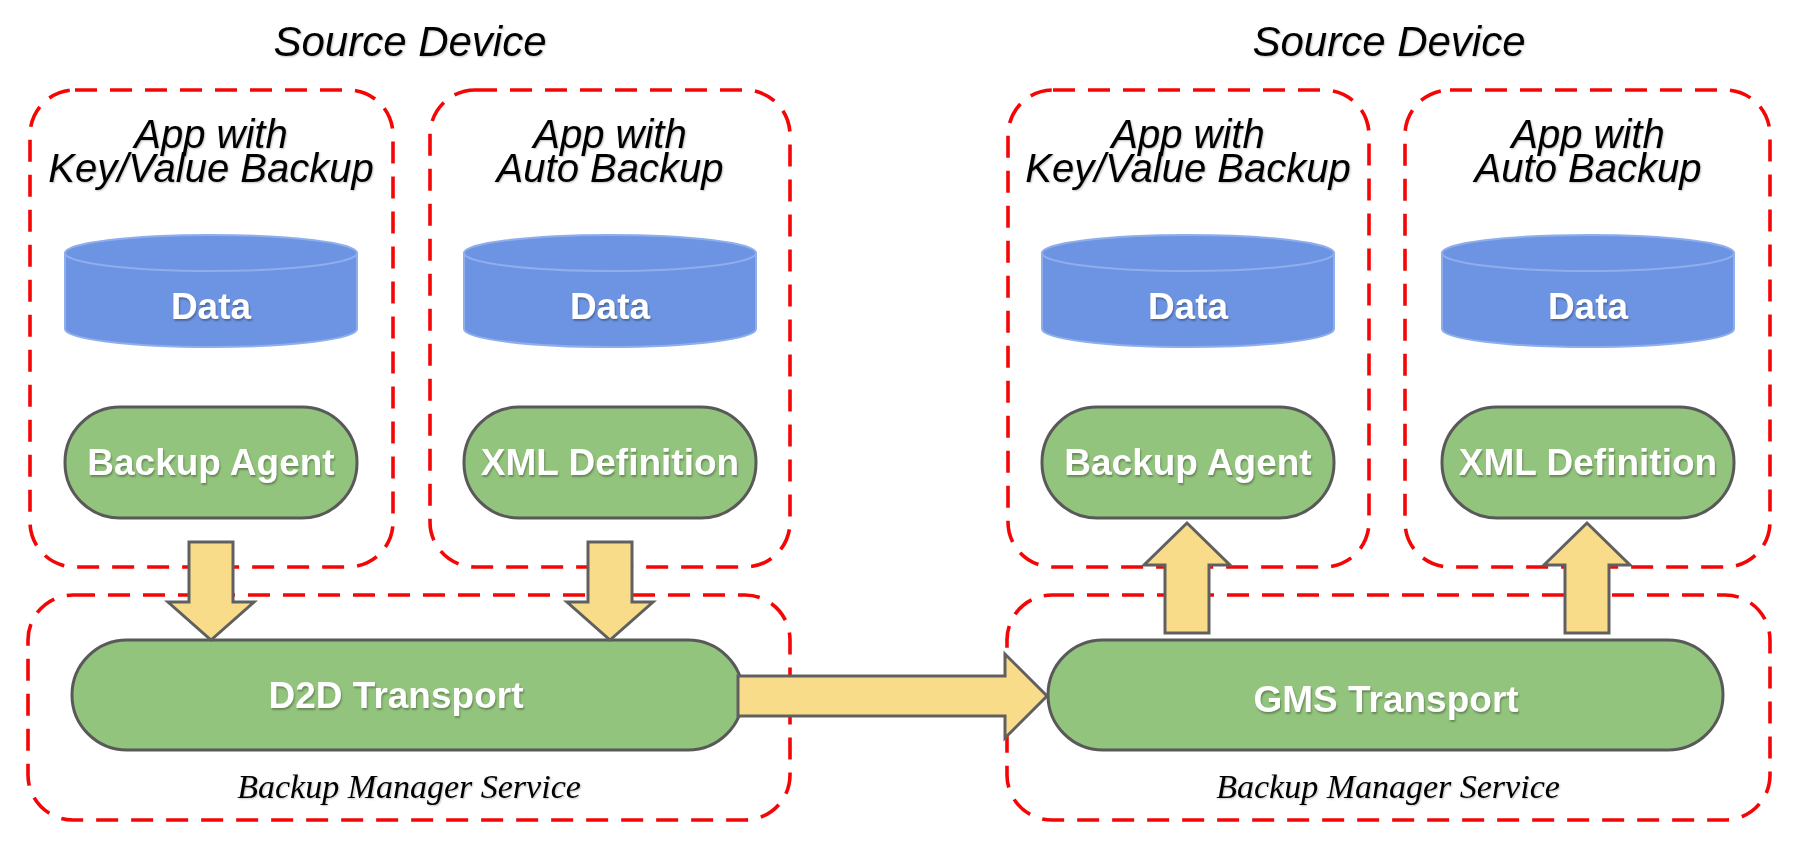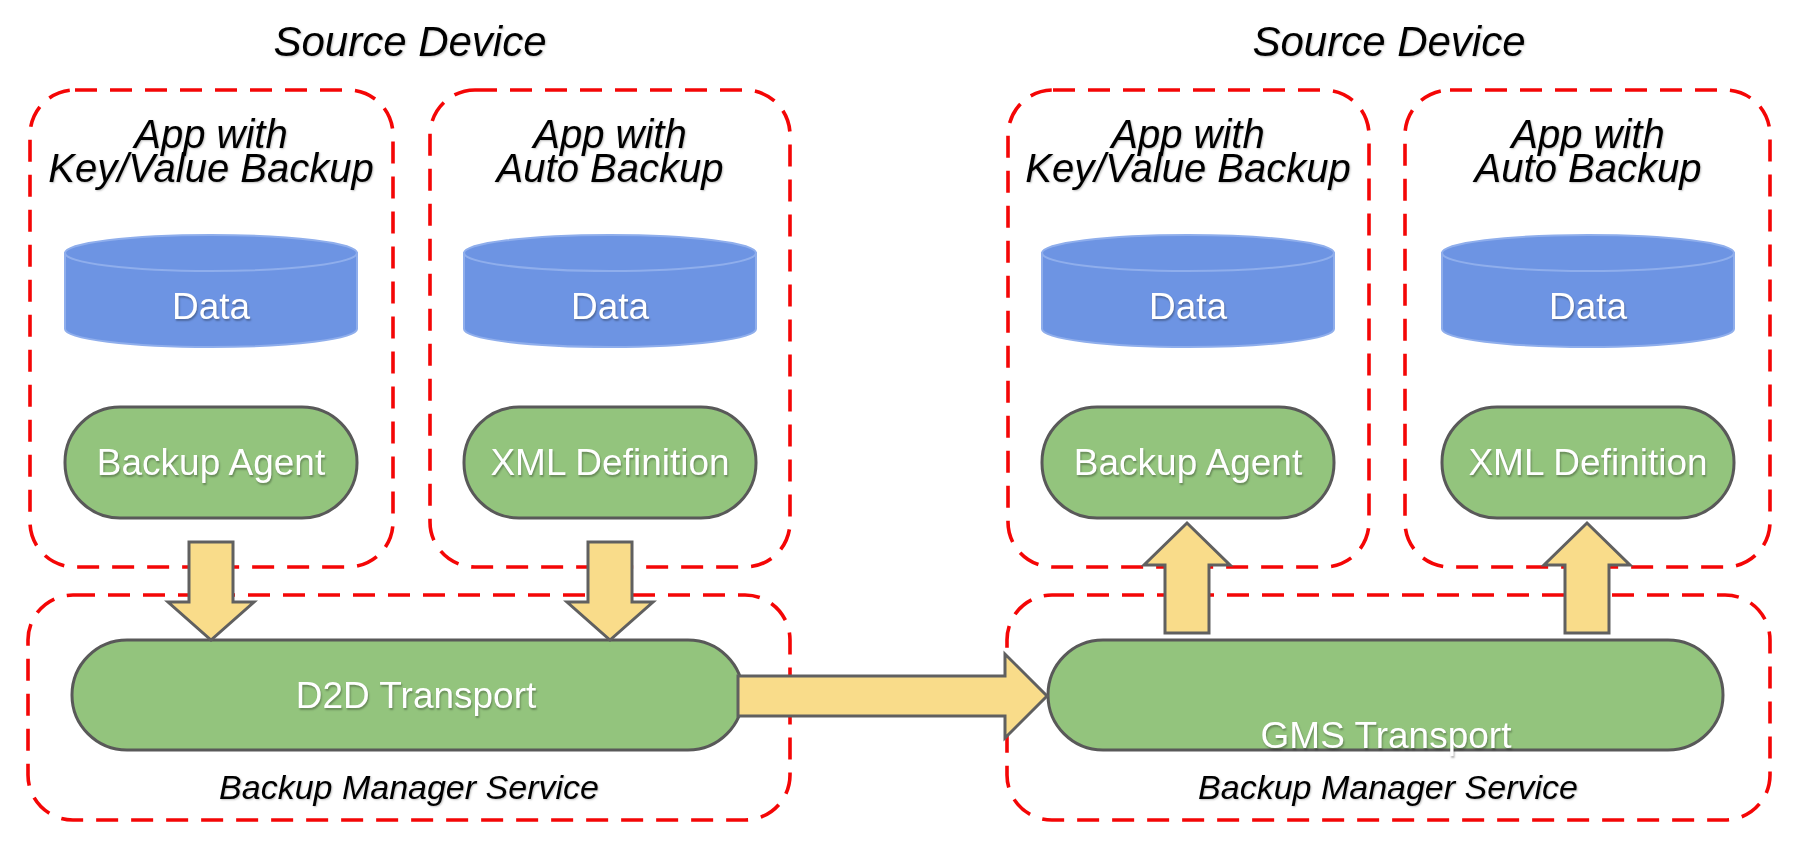--- a/index.html
+++ b/index.html
@@ -7,22 +7,22 @@
        font-family:"Liberation Sans","DejaVu Sans",sans-serif;}
   .canvas{position:absolute;left:0;top:0;width:1797px;height:847px;}
   svg.shapes{position:absolute;left:0;top:0;}
   .dashedbox{fill:none;stroke:var(--red-dash,#f40606);stroke-width:3.6;stroke-dasharray:22 13;}
   .cyl-body,.cyl-top{fill:var(--cylinder-fill,#6d94e3);stroke:var(--cylinder-stroke,#8faeec);stroke-width:2;}
   .pill{fill:var(--component-fill,#93c47d);stroke:var(--component-stroke,#595959);stroke-width:3;}
   .arrow{fill:var(--arrow-fill,#f9dc8a);stroke:var(--arrow-stroke,#606060);stroke-width:3;}
   .lbl{position:absolute;transform:translate(-50%,-50%);white-space:nowrap;text-align:center;}
   .device-title{font-size:42px;font-style:italic;color:var(--text-dark,#000);text-shadow:1px 1px 2px rgba(0,0,0,.25);}
   .app-title{font-size:40px;font-style:italic;line-height:34px;color:var(--text-dark,#000);text-shadow:1px 1px 2px rgba(0,0,0,.25);}
-  .shape-label{font-size:37px;font-weight:normal;color:var(--text-light,#fff);text-shadow:1px 2px 2px rgba(0,0,0,.3);}
-  .service-label{font-size:34px;font-style:italic;color:var(--text-dark,#000);text-shadow:1px 1px 2px rgba(0,0,0,.25);}
+  .shape-label{font-size:37px;font-weight:bold;color:var(--text-light,#fff);text-shadow:1px 2px 2px rgba(0,0,0,.3);}
+  .service-label{font-size:34px;font-style:italic;color:var(--text-dark,#000);text-shadow:1px 1px 2px rgba(0,0,0,.25);font-family:Liberation Serif, serif;}
 </style>
 </head>
 <body style="background: rgb(255, 255, 255);">
 
 <div class="canvas">
 
   <svg class="shapes" width="1797" height="847" viewBox="0 0 1797 847">
 
     <rect class="dashedbox" x="30" y="90" width="363" height="477" rx="45" ry="45"></rect>
     <rect class="dashedbox" x="430" y="90" width="360" height="477" rx="45" ry="45"></rect>
@@ -87,19 +87,19 @@
   <div class="lbl shape-label" style="left:211px;top:307px">Data</div>
   <div class="lbl shape-label" style="left:610px;top:307px">Data</div>
   <div class="lbl shape-label" style="left:1188px;top:307px">Data</div>
   <div class="lbl shape-label" style="left:1588px;top:307px">Data</div>
 
   <div class="lbl shape-label" style="left:211px;top:463px">Backup Agent</div>
   <div class="lbl shape-label" style="left:610px;top:463px">XML Definition</div>
   <div class="lbl shape-label" style="left:1188px;top:463px">Backup Agent</div>
   <div class="lbl shape-label" style="left:1588px;top:463px">XML Definition</div>
 
-  <div class="lbl shape-label" style="left:416px;top:696px">D2D Transport</div>
-  <div class="lbl shape-label" style="left:1386px;top:736px">GMS Transport</div>
+  <div class="lbl shape-label" style="left:396px;top:696px">D2D Transport</div>
+  <div class="lbl shape-label" style="left:1386px;top:700px">GMS Transport</div>
 
   <div class="lbl service-label" style="left:409px;top:787px">Backup Manager Service</div>
   <div class="lbl service-label" style="left:1388px;top:787px">Backup Manager Service</div>
 
 </div>
 
 </body></html>

